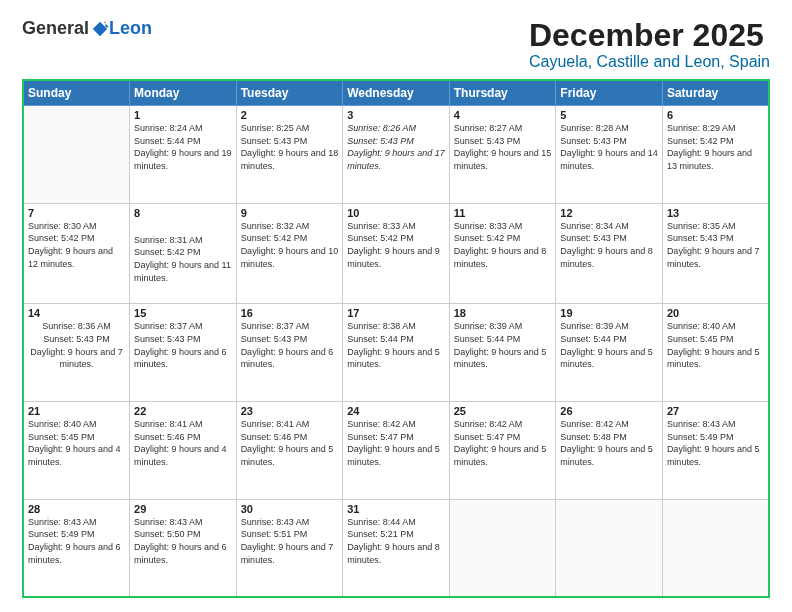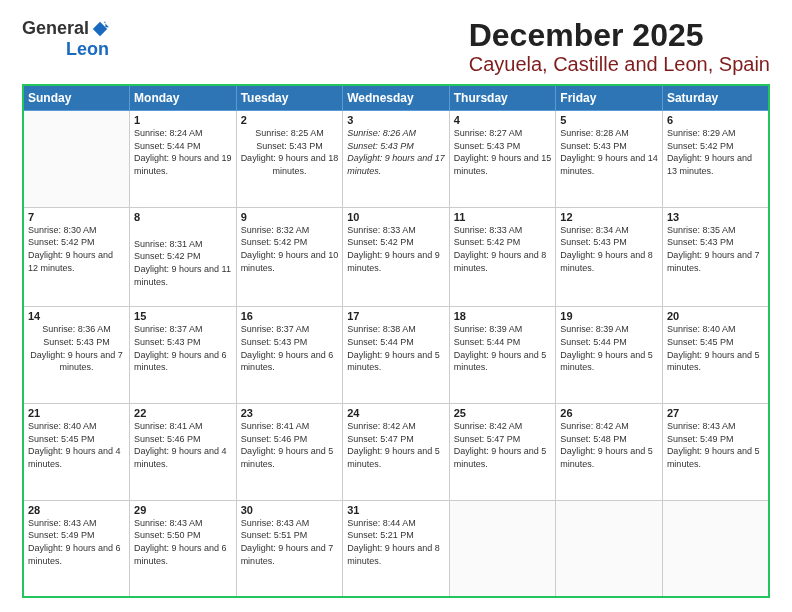--- a/index.html
+++ b/index.html
@@ -18,22 +18,22 @@
       flex-direction: column;
     }
     .header {
       display: flex;
       justify-content: space-between;
       align-items: flex-start;
       margin-bottom: 8px;
     }
     .logo {
       display: flex;
-      flex-direction: column;
-      align-items: flex-end;
+      flex-direction: row;
+      align-items: flex-start;
     }
     .logo-text {
       display: flex;
       align-items: center;
     }
     .logo-general {
       font-size: 18px;
       font-weight: bold;
       color: #333;
     }
@@ -49,22 +49,22 @@
     }
     .title-section {
     }
     .month-title {
       font-size: 32px;
       font-weight: bold;
       color: #222;
       line-height: 1.1;
     }
     .location {
-      font-size: 20px;
-      color: #7f1d1d;
+      font-size: 16px;
+      color: #0369a1;
     }
     .calendar {
       flex: 1;
       border: 2px solid #22c55e;
       border-collapse: collapse;
       width: 100%;
       table-layout: fixed;
     }
     .calendar th {
       background-color: #2e75b6;
@@ -135,21 +135,21 @@
     <tr>
           <td class="empty-cell"></td>
           <td>
             <div class="day-number">1</div>
             <div class="day-info" style="white-space: pre-line;">Sunrise: 8:24 AM
 Sunset: 5:44 PM
 Daylight: 9 hours and 19 minutes.</div>
           </td>
           <td>
             <div class="day-number">2</div>
-            <div class="day-info" style="white-space: pre-line; text-align: center;">Sunrise: 8:25 AM
+            <div class="day-info" style="white-space: pre-line;">Sunrise: 8:25 AM
 Sunset: 5:43 PM
 Daylight: 9 hours and 18 minutes.</div>
           </td>
           <td>
             <div class="day-number">3</div>
             <div class="day-info" style="white-space: pre-line; font-style: italic;">Sunrise: 8:26 AM
 Sunset: 5:43 PM
 Daylight: 9 hours and 17 minutes.</div>
           </td>
           <td>

